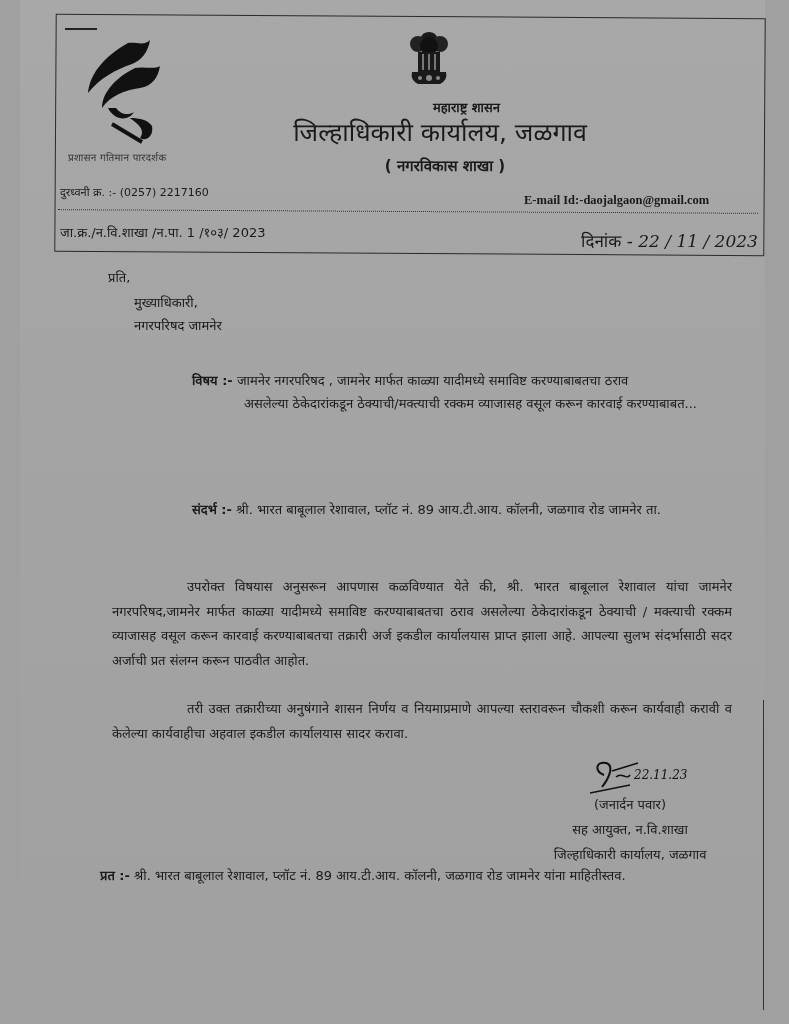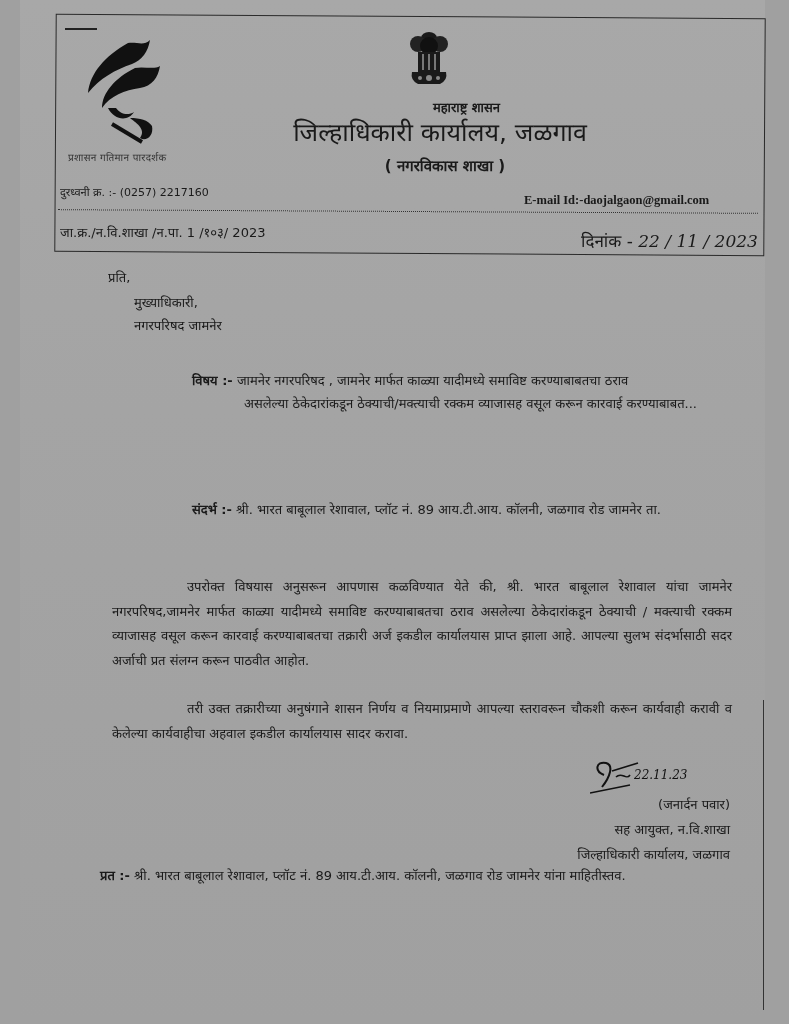--- a/index.html
+++ b/index.html
@@ -50,21 +50,21 @@
   .subject .lbl, .reference .lbl, .copy .lbl { font-weight:bold; }
   .subject .cont, .reference .cont { display:block; padding-left:52px; }
   .reference { left:192px; top:498px; width:560px; }
 
   .para { left:112px; width:620px; text-align:justify; line-height:24.5px; }
   .para1 { top:559px;margin-top:16px; }
   .para2 { top:697px; }
   .indent { display:inline-block; width:75px; }
 
   .signature { position:absolute; left:590px; top:757px; width:110px; height:38px; }
-  .sig-block { position:absolute; left:530px; top:792px; width:200px; text-align:right; font-size:13px; font-family:"DejaVu Sans", sans-serif; line-height:25px; }
+  .sig-block { position:absolute; left:530px; top:792px; width:200px; text-align:center; font-size:13px; font-family:"DejaVu Sans", sans-serif; line-height:25px; }
   .copy { left:100px; top:864px; width:640px; }
 </style>
 </head>
 <body>
 
 <div class="page"></div>
 <div class="edge-line"></div>
 
 <div class="header-box"></div>
 <div class="dash-mark"></div>

